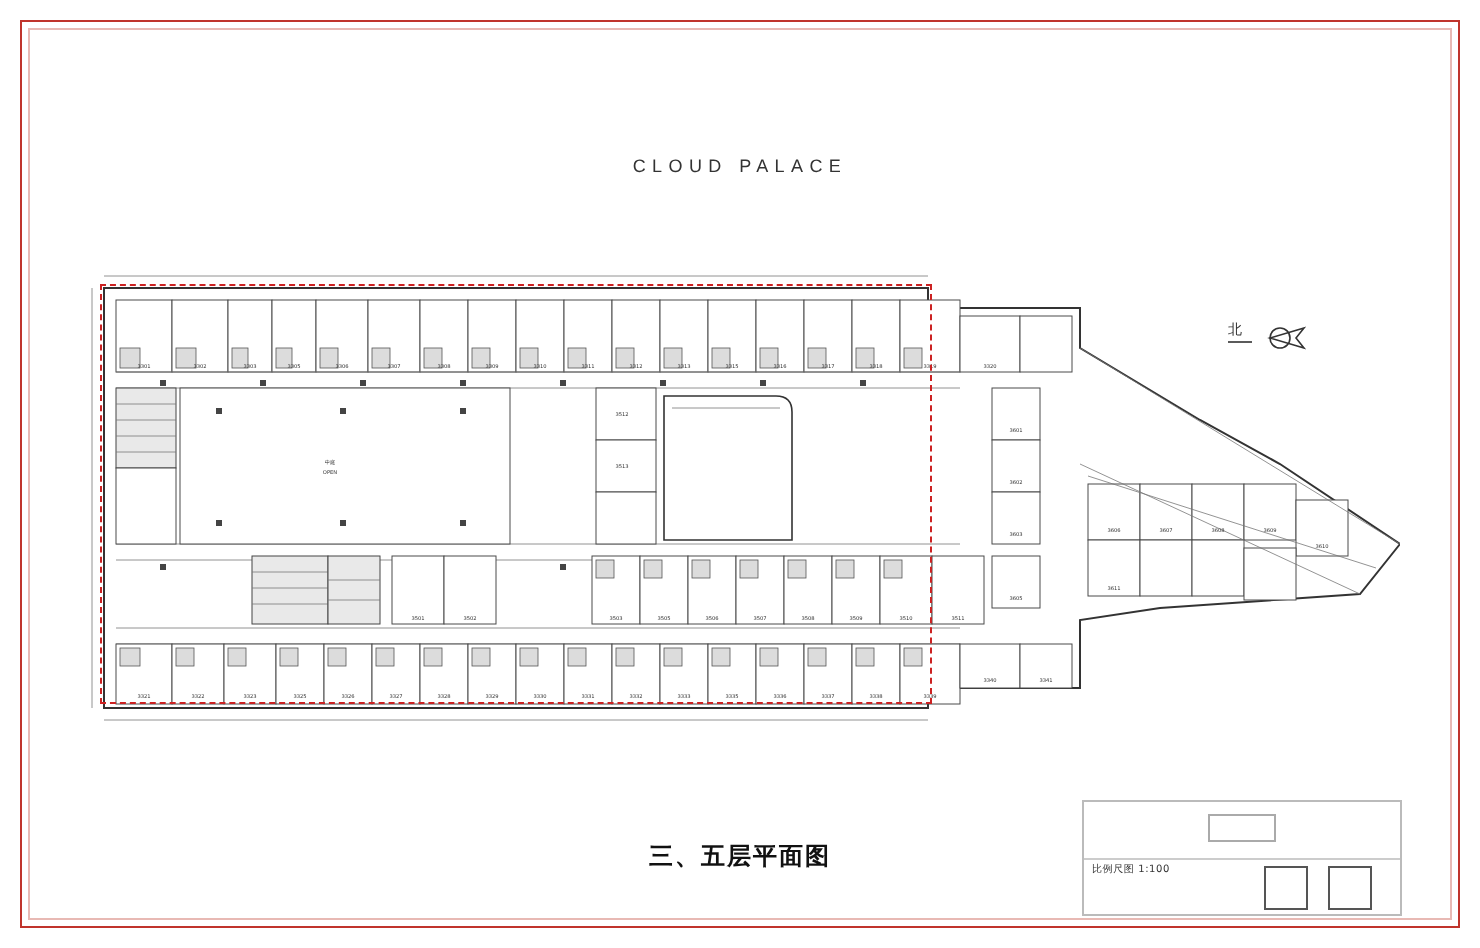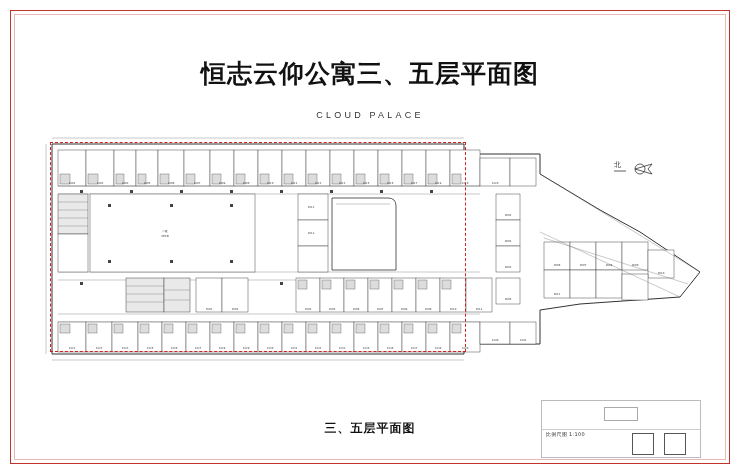--- a/index.html
+++ b/index.html
@@ -189,21 +189,20 @@
 </style>
 </head>
 <body>
 
 <div id="page">
 
   <div class="outer-frame"></div>
   <div class="inner-frame"></div>
 
   <div class="title-block">
-    <div class="main-title">恒志云仰公寓三、五层平面图</div>
     <div class="sub-title">CLOUD PALACE</div>
   </div>
 
   <div class="plan-area">
     <div class="dashed-boundary"></div>
 
     <svg class="plan-svg" width="660" height="250" viewBox="0 0 660 250">
 
       <g class="wall">
         <path d="M12,12 L424,12 L424,22 L500,22 L500,42 L560,78 L600,100 L660,140 L640,165 L540,172 L500,178 L500,212 L424,212 L424,222 L12,222 Z" fill="#ffffff" stroke="#333333" stroke-width="1"></path>

